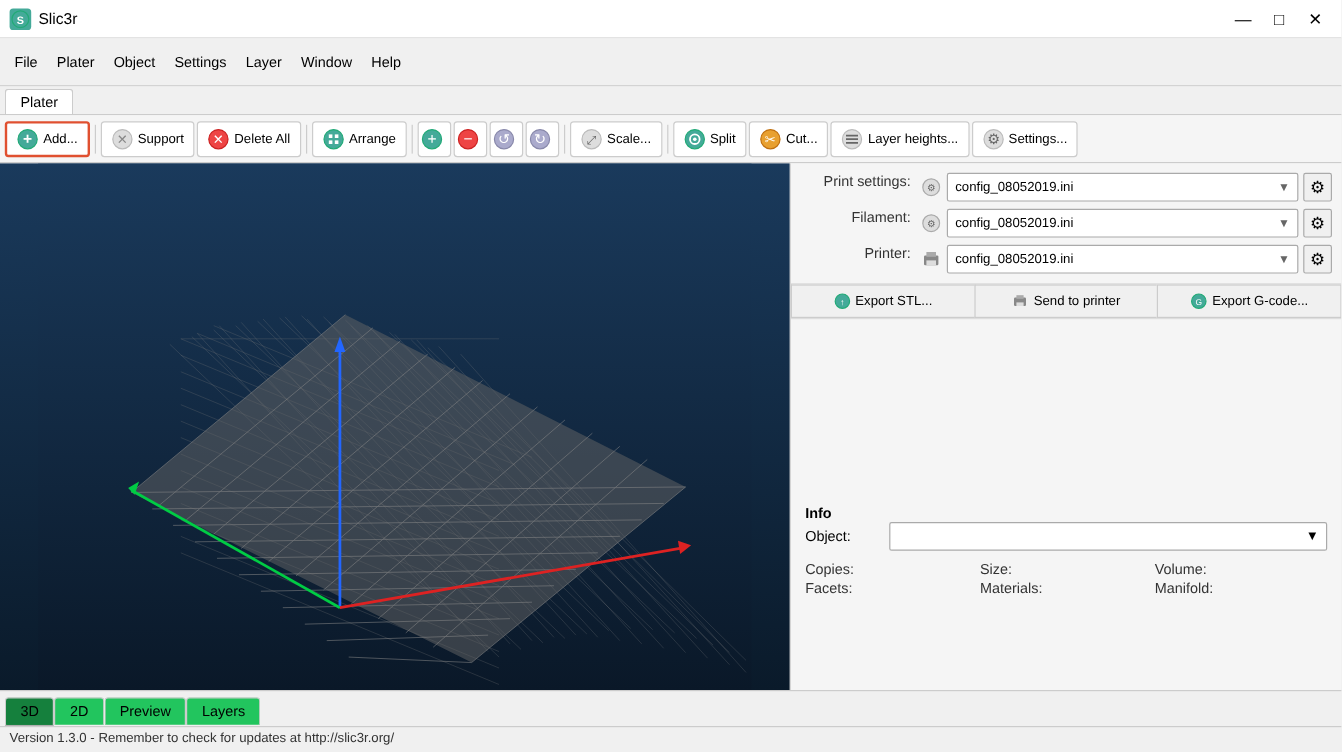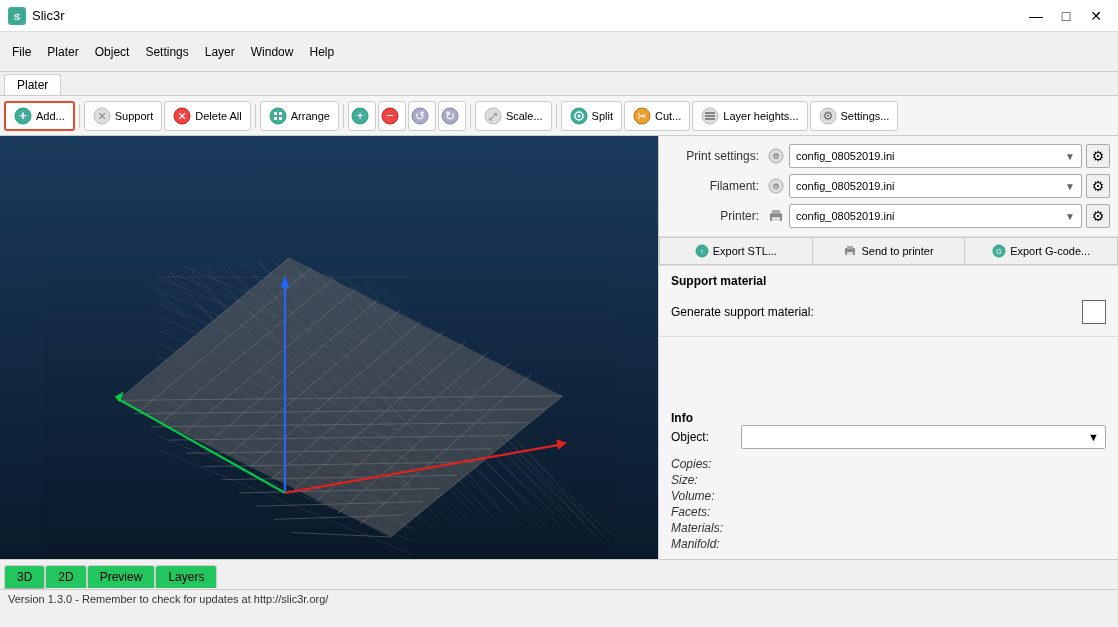--- a/index.html
+++ b/index.html
@@ -32,21 +32,21 @@
     .main { display: flex; flex: 1; overflow: hidden; }
 
     
     .viewport { flex: 1; background: linear-gradient(180deg, #1a3a5c 0%, #0a1a2a 100%); position: relative; display: flex; align-items: center; justify-content: center; overflow: hidden; }
 
     
     .right-panel { width: 460px; background: #f5f5f5; border-left: 1px solid #ccc; display: flex; flex-direction: column; overflow: hidden; }
 
     
     .settings-section { padding: 8px; border-bottom: 1px solid #ddd; }
-    .settings-row { display: flex; align-items: center; margin-bottom: 6px; }
+    .settings-row { display: flex; margin-bottom: 6px; }
     .settings-label { width: 100px; text-align: right; padding-right: 8px; font-size: 12px; color: #333; }
     .settings-combo { flex: 1; display: flex; align-items: center; gap: 4px; }
     .combo-box { flex: 1; border: 1px solid #aaa; background: #fff; padding: 2px 6px; height: 24px; font-size: 11px; display: flex; align-items: center; justify-content: space-between; border-radius: 2px; }
     .combo-arrow { font-size: 10px; color: #666; }
     .combo-icon { width: 18px; height: 18px; display: flex; align-items: center; justify-content: center; }
     .gear-btn { width: 24px; height: 24px; border: 1px solid #aaa; background: #f0f0f0; border-radius: 2px; cursor: pointer; display: flex; align-items: center; justify-content: center; font-size: 14px; }
 
     
     .action-buttons { display: flex; gap: 0; border-bottom: 1px solid #ddd; }
     .action-btn { flex: 1; padding: 6px 4px; border: 1px solid #ccc; background: #f0f0f0; cursor: pointer; font-size: 11px; display: flex; align-items: center; justify-content: center; gap: 4px; }
@@ -57,32 +57,32 @@
     .section-title { font-weight: bold; margin-bottom: 8px; font-size: 12px; }
     .support-row { display: flex; align-items: center; justify-content: space-between; padding: 4px 0; }
     .checkbox-area { width: 24px; height: 24px; border: 1px solid #666; background: #fff; display: flex; align-items: center; justify-content: center; cursor: pointer; }
 
     
     .info-section { padding: 8px 12px; flex: 1; }
     .info-title { font-weight: bold; margin-bottom: 0; font-size: 12px; }
     .info-combo-row { display: flex; align-items: center; margin-bottom: 8px; }
     .info-label { width: 70px; font-size: 12px; }
     .info-combo { flex: 1; border: 1px solid #aaa; background: #fff; padding: 2px 6px; height: 24px; font-size: 11px; display: flex; align-items: center; justify-content: space-between; border-radius: 2px; }
-    .info-grid { display: grid; grid-template-columns: 1fr; gap: 2px; font-size: 12px; font-style: italic; }
+    .info-grid { display: grid; grid-template-columns: 1fr 1fr 1fr; gap: 2px; font-size: 12px; }
     .info-field { display: flex; gap: 4px; }
     .info-field-label { color: #333; }
     .info-field-value { color: #666; }
 
     
     .bottom-tabs { display: flex; align-items: center; background: #f0f0f0; border-top: 1px solid #ccc; padding: 0 4px; height: 30px; }
     .view-tab { padding: 4px 12px; border: 1px solid #ccc; border-bottom: none; background: #22c55e; cursor: pointer; font-size: 12px; border-radius: 3px 3px 0 0; margin-top: 4px; }
-    .view-tab.active { background: #22c55e; border-bottom: 1px solid #b0b0b0; }
-
-    
-    .status-bar { background: #f0f0f0; border-top: 1px solid #ccc; padding: 3px 8px; font-size: 11px; color: #333; height: 38px; }
+    .view-tab.active { background: #15803d; border-bottom: 1px solid #b0b0b0; }
+
+    
+    .status-bar { background: #f0f0f0; border-top: 1px solid #ccc; padding: 3px 8px; font-size: 11px; color: #333; height: 22px; }
   </style>
 </head>
 <body>
 
 <div class="title-bar">
   <div class="title-bar-left">
     <div class="title-bar-icon">
       <svg width="16" height="16" viewBox="0 0 16 16">
         <circle cx="8" cy="8" r="7" fill="#4a9" stroke="#2a7" stroke-width="1"></circle>
         <text x="8" y="12" text-anchor="middle" fill="white" font-size="9" font-weight="bold">S</text>
@@ -408,27 +408,20 @@
       </button>
       <button class="action-btn">
         <svg width="14" height="14" viewBox="0 0 14 14">
           <circle cx="7" cy="7" r="6" fill="#4a9" stroke="#2a7" stroke-width="1"></circle>
           <text x="7" y="10" text-anchor="middle" fill="white" font-size="7">G</text>
         </svg>
         <span>Export G-code...</span>
       </button>
     </div>
 
-    <div class="support-section">
-      <div class="section-title">Support material</div>
-      <div class="support-row">
-        <span style="font-size:12px;">Generate support material:</span>
-        <div class="checkbox-area"></div>
-      </div>
-    </div>
 
     <div style="flex:1;"></div>
 
     <div class="info-section">
       <div class="info-title">Info</div>
       <div class="info-combo-row">
         <div class="info-label">Object:</div>
         <div class="info-combo">
           <span></span>
           <span>▼</span>

